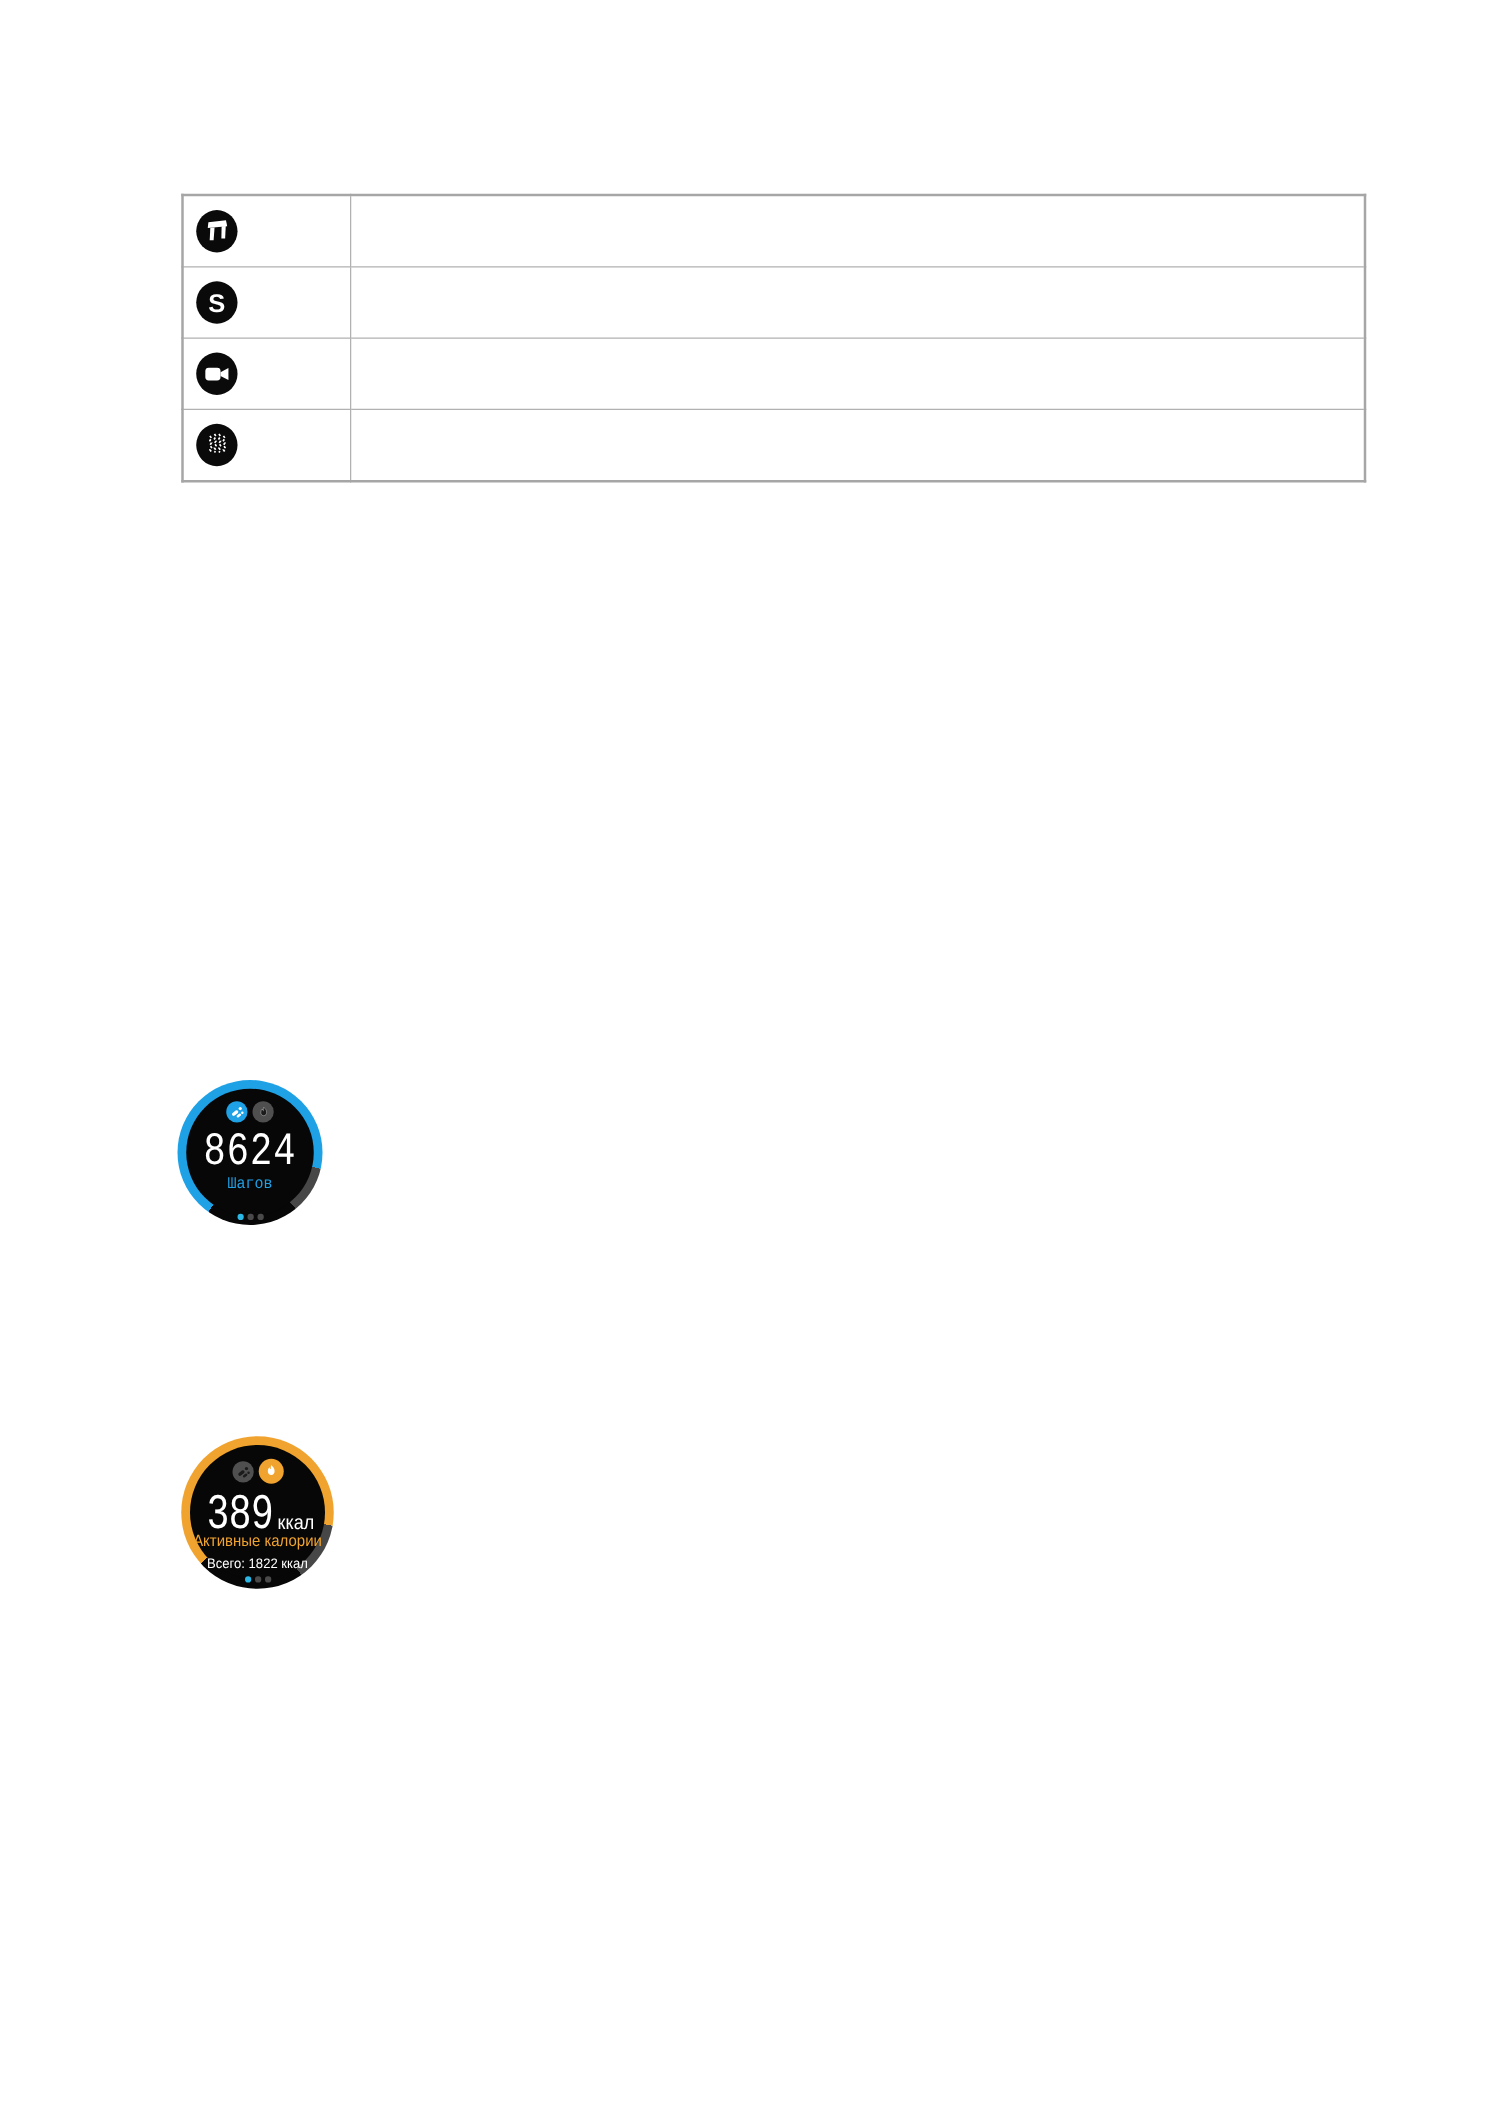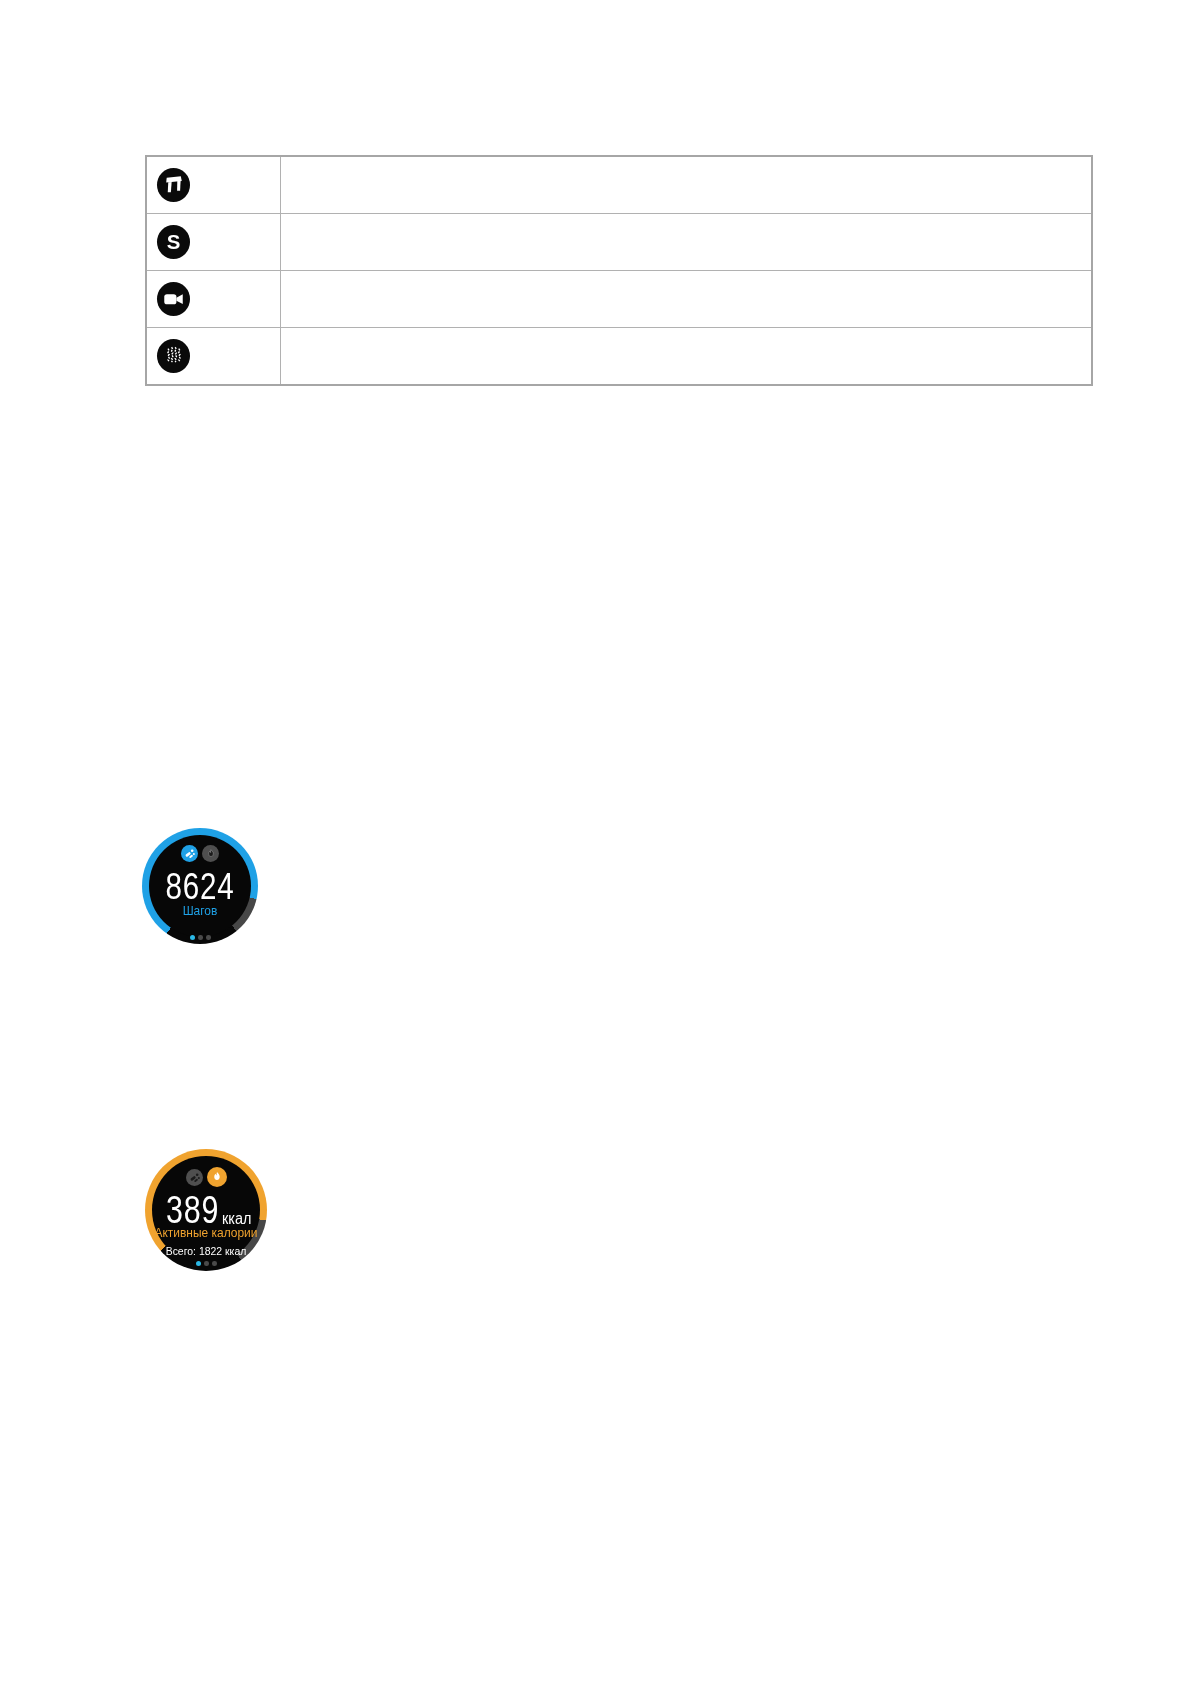--- a/index.html
+++ b/index.html
@@ -18,22 +18,23 @@
     border:1px solid #b1b1b1;height:54px;background:#ffffff;vertical-align:middle;
   }
   .pods-table td.icon-cell{width:124px;padding:0 0 0 9px;}
   .pod-badge{display:block;}
 
   
   .watch{position:absolute;border-radius:50%;}
   .watch .screen{position:absolute;inset:7px;background:#070707;border-radius:50%;}
   .watch .layer{position:absolute;left:0;right:0;text-align:center;color:#fff;}
   .watch-steps{
-    left:142px;top:828px;width:116px;height:116px;
+    left:142px;top:864px;width:116px;height:116px;
     background:conic-gradient(#1fa1e6 0deg 103deg,#474747 103deg 141deg,#070707 141deg 215deg,#1fa1e6 215deg 360deg);
+    font-family:Liberation Mono, monospace;
   }
   .watch-cal{
     left:145px;top:1149px;width:122px;height:122px;
     background:conic-gradient(#f0a32f 0deg 100deg,#474747 100deg 145deg,#070707 145deg 228deg,#f0a32f 228deg 360deg);
   }
   .mini-icons{display:flex;justify-content:center;align-items:center;gap:4px;}
   .watch-steps .mini-icons{top:17px;}
   .watch-cal .mini-icons{top:18px;}
   .mini{border-radius:50%;display:flex;align-items:center;justify-content:center;}
   .mini.sz17{width:17px;height:17px;}

